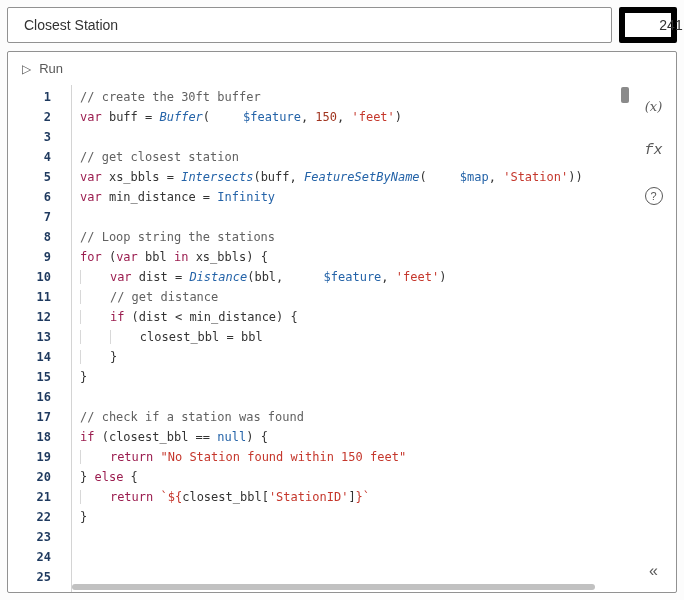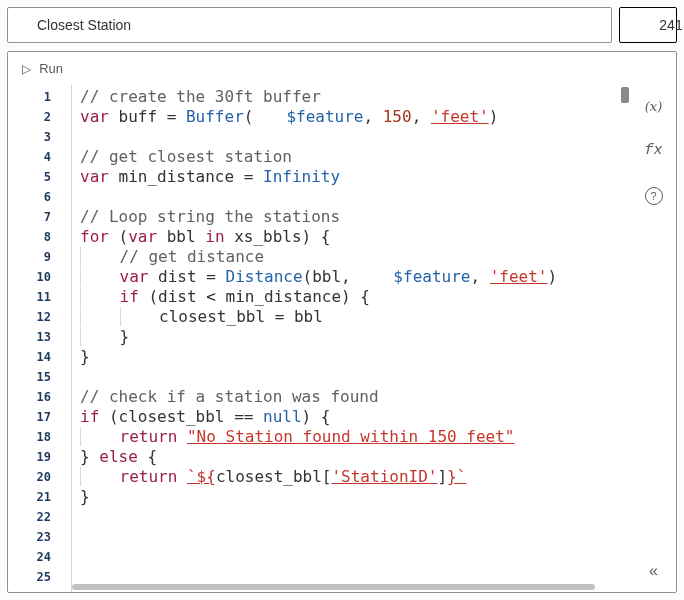--- a/index.html
+++ b/index.html
@@ -3,23 +3,23 @@
 <meta charset="utf-8">
 <style>
   * { margin:0; padding:0; box-sizing:border-box; }
   html,body { width:684px; height:600px; overflow:hidden; background:#fcfcfc;
               font-family:"Liberation Sans", sans-serif; }
   .app { position:relative; width:684px; height:600px; background:#fcfcfc; }
 
   
   .title-row { position:absolute; left:7px; top:7px; right:7px; height:36px; display:flex; gap:7px; }
   .title-input { flex:1; border:1px solid #919191; border-radius:2px; background:#fff;
-                 padding:0 29px; font-size:14px; color:#323232; outline:none;
+                 padding:0 16px; font-size:14px; color:#323232; outline:none;
                  font-family:"Liberation Sans", sans-serif; }
-  .count-badge { width:58px; border:1px solid #000000; border-radius:2px; background:#fff;
+  .count-badge { width:50px; border:6px solid #000000; border-radius:2px; background:#fff;
                  display:flex; align-items:center; justify-content:center;
                  font-size:14px; color:#323232;padding-left:46px; }
 
   
   .panel { position:absolute; left:7px; top:51px; right:7px; bottom:7px;
            border:1px solid #919191; border-radius:2px; background:#fff;
            display:flex; flex-direction:column; overflow:hidden; }
 
   .run-bar { height:33px; flex:0 0 auto; display:flex; align-items:center; padding:0 14px; }
   .run-button { display:flex; align-items:center; gap:8px; background:none; border:none;
@@ -30,30 +30,30 @@
   .editor { flex:1; min-height:0; display:flex; }
 
   .gutter { width:64px; flex:0 0 auto; padding-top:2px; border-right:1px solid #d4d4d4; }
   .line-num { height:20px; line-height:20px; text-align:right; padding-right:20px;
               font-family:"DejaVu Sans Mono", monospace; font-size:12px; font-weight:700;
               color:var(--linenum,#1f3a5f); }
 
   .code-area { flex:1; min-width:0; position:relative; padding:2px 0 0 8px; overflow:hidden;
                cursor:text; }
   .code-line { height:20px; line-height:20px; white-space:pre;
-               font-family:"DejaVu Sans Mono", monospace; font-size:16px;
+               font-family:"DejaVu Sans Mono", monospace; font-size:12px;
                color:var(--plain,#333); }
   .indent-guide { border-left:1px solid #d8d8d8; }
 
   .tok-c { color:var(--comment,#616161); }
   .tok-k { color:var(--keyword,#9b1d4f); }
-  .tok-f { color:var(--function,#2463a8); }
+  .tok-f { color:var(--function,#2463a8);font-style:italic; }
   .tok-g { color:var(--global,#2463a8);margin-left:33px; }
   .tok-b { color:var(--constant,#2463a8); }
-  .tok-s { color:var(--string,#c5372c);text-decoration:underline; }
+  .tok-s { color:var(--string,#c5372c); }
   .tok-n { color:var(--number,#a0341f); }
   .tok-p { color:var(--plain,#333); }
 
   .h-scrollbar { position:absolute; left:0; right:2px; bottom:1px; height:8px; }
   .h-thumb { position:absolute; left:0; top:1px; height:6px; width:96%;
              background:#c1c1c1; border-radius:3px; }
 
   .v-scrollbar { width:12px; flex:0 0 auto; position:relative; }
   .v-thumb { position:absolute; top:2px; left:2px; width:8px; height:16px;
              background:#8a8a8a; border-radius:2px; }
@@ -119,26 +119,27 @@
         </div>
 
       <div class="code-area">
         <div class="h-scrollbar">
           <div class="h-thumb"></div>
         </div>
       <div class="code-line"><span class="tok-c">// create the 30ft buffer</span></div>
           <div class="code-line"><span class="tok-k">var</span><span class="tok-p"> buff = </span><span class="tok-f">Buffer</span><span class="tok-p">(</span><span class="tok-g">$feature</span><span class="tok-p">, </span><span class="tok-n">150</span><span class="tok-p">, </span><span class="tok-s">'feet'</span><span class="tok-p">)</span></div>
           <div class="code-line"></div>
           <div class="code-line"><span class="tok-c">// get closest station</span></div>
+          <div class="code-line"><span class="tok-k">var</span><span class="tok-p"> xs_bbls = </span><span class="tok-f">Intersects</span><span class="tok-p">(buff, </span><span class="tok-f">FeatureSetByName</span><span class="tok-p">(</span><span class="tok-g">$map</span><span class="tok-p">, </span><span class="tok-s">'Station'</span><span class="tok-p">))</span></div>
           <div class="code-line"><span class="tok-k">var</span><span class="tok-p"> min_distance = </span><span class="tok-b">Infinity</span></div>
           <div class="code-line"></div>
           <div class="code-line"><span class="tok-c">// Loop string the stations</span></div>
           <div class="code-line"><span class="tok-k">for</span><span class="tok-p"> (</span><span class="tok-k">var</span><span class="tok-p"> bbl </span><span class="tok-k">in</span><span class="tok-p"> xs_bbls) {</span></div>
+          <div class="code-line"><span class="indent-guide">    </span><span class="tok-k">var</span><span class="tok-p"> dist = </span><span class="tok-f">Distance</span><span class="tok-p">(bbl, </span><span class="tok-g">$feature</span><span class="tok-p">, </span><span class="tok-s">'feet'</span><span class="tok-p">)</span></div>
           <div class="code-line"><span class="indent-guide">    </span><span class="tok-c">// get distance</span></div>
-          <div class="code-line"><span class="indent-guide">    </span><span class="tok-k">var</span><span class="tok-p"> dist = </span><span class="tok-f">Distance</span><span class="tok-p">(bbl, </span><span class="tok-g">$feature</span><span class="tok-p">, </span><span class="tok-s">'feet'</span><span class="tok-p">)</span></div>
           <div class="code-line"><span class="indent-guide">    </span><span class="tok-k">if</span><span class="tok-p"> (dist &lt; min_distance) {</span></div>
           <div class="code-line"><span class="indent-guide">    </span><span class="indent-guide">    </span><span class="tok-p">closest_bbl = bbl</span></div>
           <div class="code-line"><span class="indent-guide">    </span><span class="tok-p">}</span></div>
           <div class="code-line"><span class="tok-p">}</span></div>
           <div class="code-line"></div>
           <div class="code-line"><span class="tok-c">// check if a station was found</span></div>
           <div class="code-line"><span class="tok-k">if</span><span class="tok-p"> (closest_bbl == </span><span class="tok-b">null</span><span class="tok-p">) {</span></div>
           <div class="code-line"><span class="indent-guide">    </span><span class="tok-k">return</span><span class="tok-p"> </span><span class="tok-s">"No Station found within 150 feet"</span></div>
           <div class="code-line"><span class="tok-p">} </span><span class="tok-k">else</span><span class="tok-p"> {</span></div>
           <div class="code-line"><span class="indent-guide">    </span><span class="tok-k">return</span><span class="tok-p"> </span><span class="tok-s">`${</span><span class="tok-p">closest_bbl[</span><span class="tok-s">'StationID'</span><span class="tok-p">]</span><span class="tok-s">}`</span></div>

